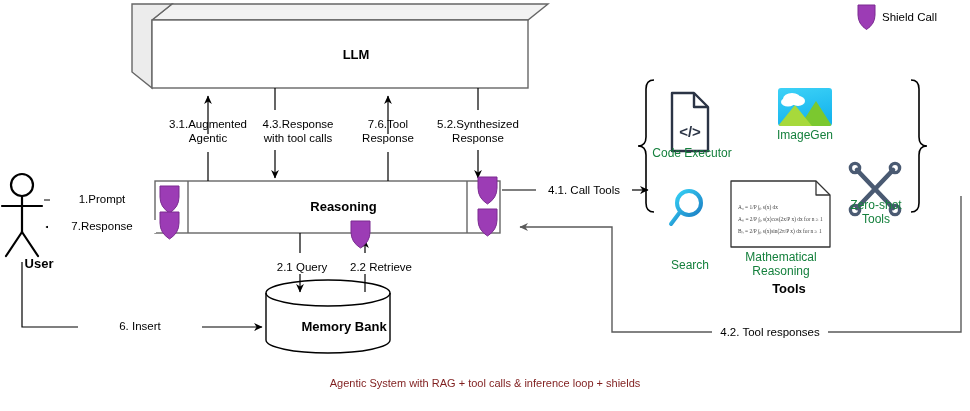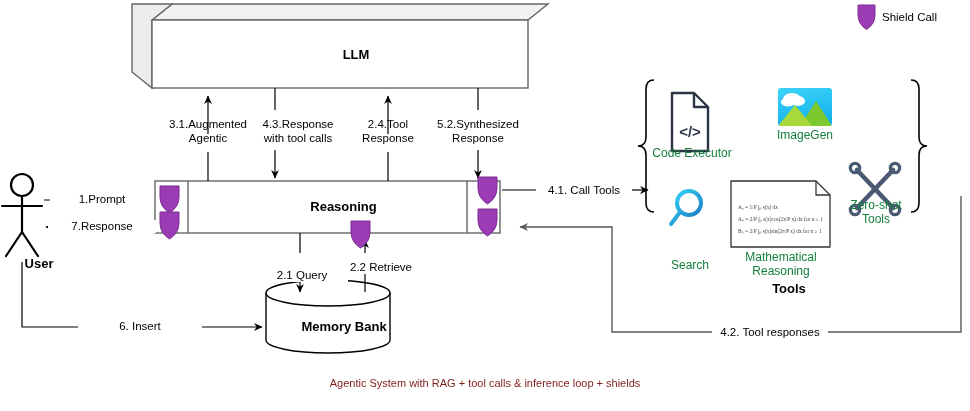--- a/index.html
+++ b/index.html
@@ -178,30 +178,30 @@
   <div class="node-title" style="left:152px;top:47px;width:376px;">LLM</div>
   <div class="node-title" style="left:188px;top:199px;width:279px;">Reasoning</div>
   <div class="node-title" style="left:266px;top:319px;width:124px;">Memory Bank</div>
   <div class="node-title" style="left:0px;top:256px;width:46px;text-align:center;">User</div>
   <div class="node-title" style="left:718px;top:281px;width:110px;">Tools</div>
 
   <div class="lbl bg" style="left:50px;top:193px;width:100px;">1.Prompt</div>
   <div class="lbl bg" style="left:48px;top:220px;width:104px;">7.Response</div>
   <div class="lbl bg" style="left:78px;top:320px;width:120px;">6. Insert</div>
 
-  <div class="lbl bg" style="left:256px;top:261px;width:88px;margin-top:8px;">2.1 Query</div>
+  <div class="lbl bg" style="left:256px;top:261px;width:88px;">2.1 Query</div>
   <div class="lbl bg" style="left:333px;top:261px;width:92px;">2.2 Retrieve</div>
 
   <div class="lbl" style="left:140px;top:118px;width:136px;">3.1.Augmented</div>
   <div class="lbl" style="left:140px;top:132px;width:136px;">Agentic</div>
 
   <div class="lbl" style="left:228px;top:118px;width:140px;">4.3.Response</div>
   <div class="lbl" style="left:228px;top:132px;width:140px;">with tool calls</div>
 
-  <div class="lbl" style="left:332px;top:118px;width:112px;">2.4.Tool</div>
+  <div class="lbl" style="left:332px;top:118px;width:112px;">7.6.Tool</div>
   <div class="lbl" style="left:332px;top:132px;width:112px;">Response</div>
 
   <div class="lbl" style="left:417px;top:118px;width:122px;">5.2.Synthesized</div>
   <div class="lbl" style="left:417px;top:132px;width:122px;">Response</div>
 
   <div class="lbl bg" style="left:536px;top:184px;width:92px;">4.1. Call Tools</div>
   <div class="lbl bg" style="left:712px;top:326px;width:112px;">4.2. Tool responses</div>
 
   <div class="icon-cap" style="left:645px;top:146px;width:94px;">Code Executor</div>
   <div class="icon-cap" style="left:764px;top:128px;width:82px;">ImageGen</div>

